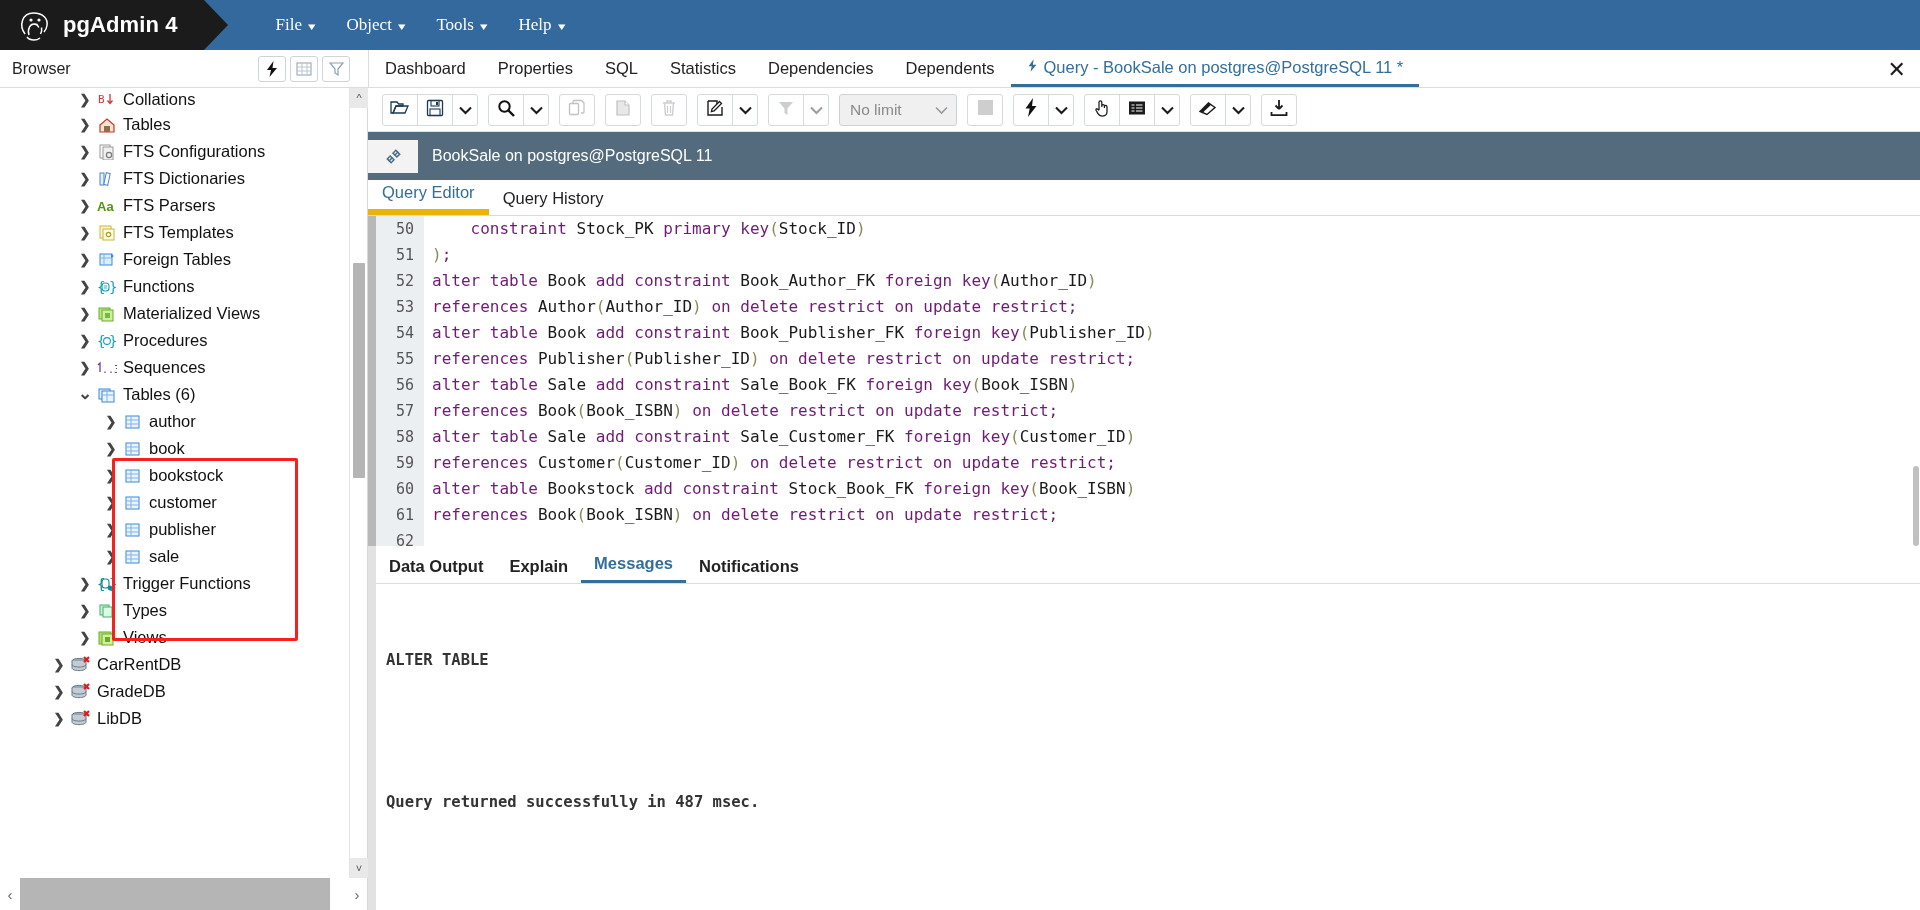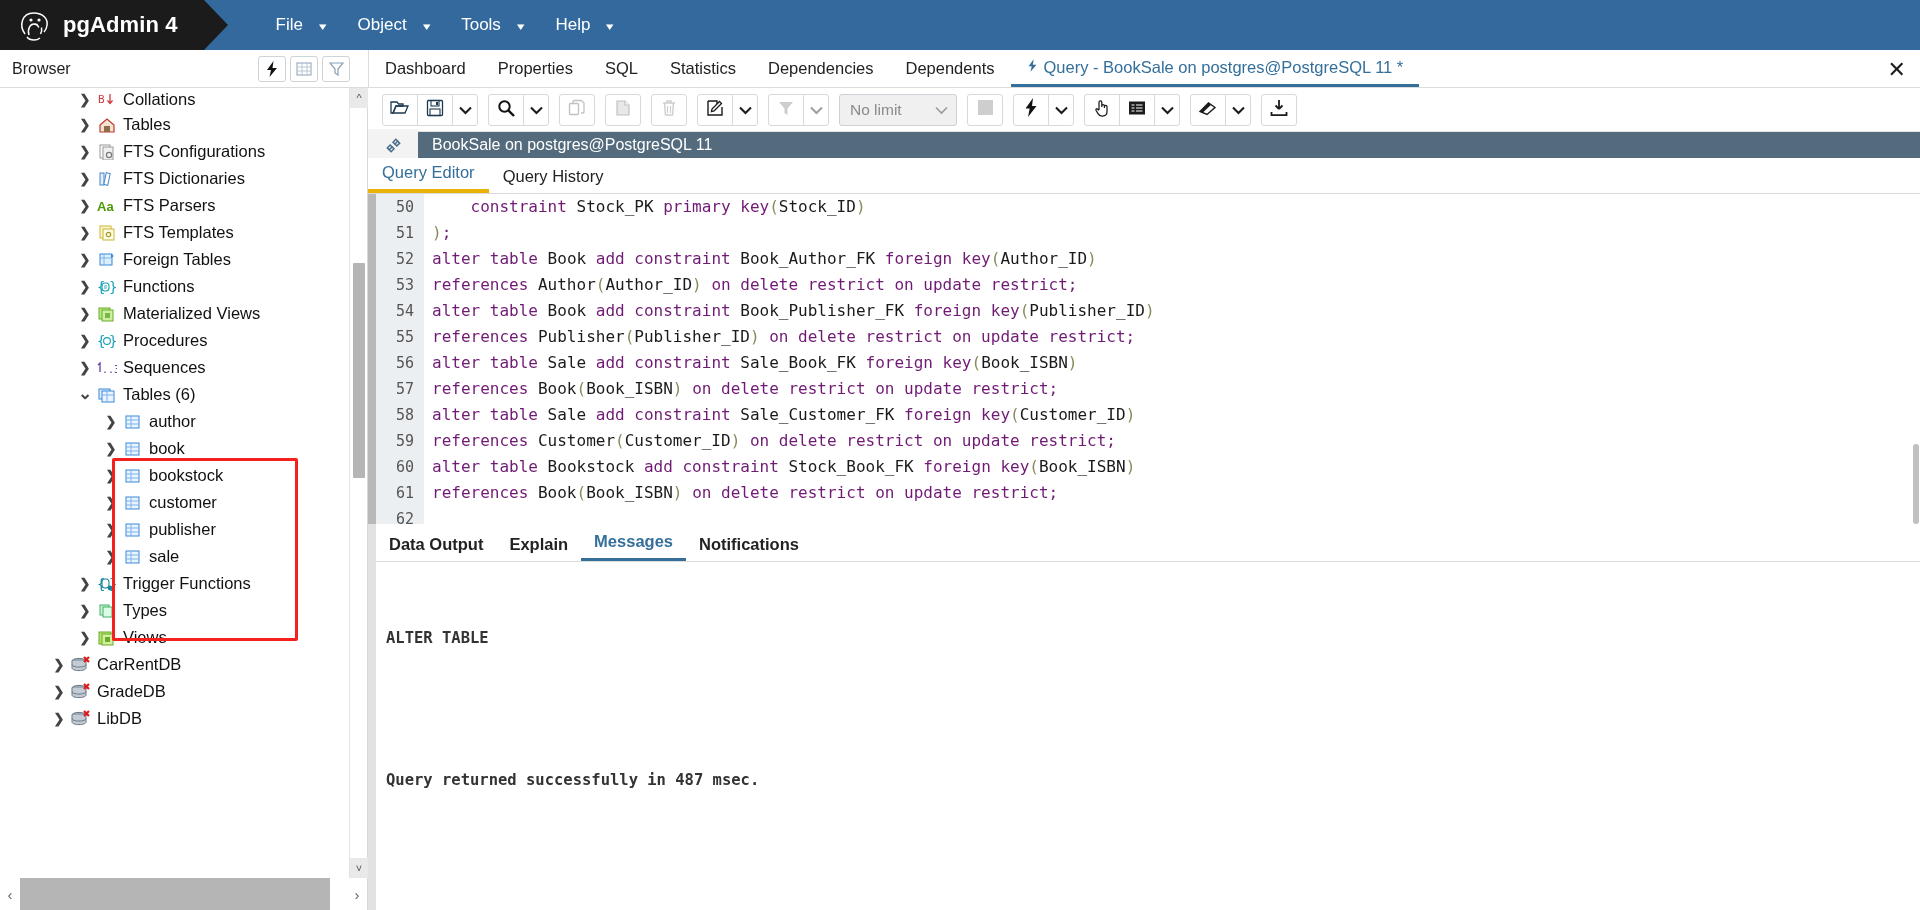--- a/index.html
+++ b/index.html
@@ -18,21 +18,21 @@
   .brand::after {
     content: ""; position: absolute; right: -24px; top: 0;
     border-top: 25px solid transparent; border-bottom: 25px solid transparent;
     border-left: 24px solid #1b1b1b;
   }
   .brand-logo { width: 36px; height: 34px; margin-right: 9px; }
   .brand-name { font-size: 22px; font-weight: bold; letter-spacing: .1px; }
   .menubar { display: flex; align-items: center; margin-left: 56px; }
   .menu-item {
     color: #fff; font-size: 17px; padding: 6px 16px; display: flex;
-    align-items: center; gap: 17px; cursor: default;
+    align-items: center; gap: 7px; cursor: default; font-family: Liberation Serif, serif;
   }
   .caret { display: inline-block; font-size: 11px; transform: scaleX(1.35) translateY(1px); }
 
   
   .secondrow { height: 38px; display: flex; border-bottom: 1px solid #dcdcdc; background: #fff; }
   .browser-label {
     width: 258px; display: flex; align-items: center; padding-left: 12px;
     font-size: 16px; color: #222;
   }
   .browser-tools { width: 110px; display: flex; align-items: center; gap: 4px; }
@@ -123,32 +123,32 @@
   .qb.only { border-radius: 3px; }
   .qb.dd { min-width: 26px; }
   .qb.disabled svg { opacity: .42; }
   .limitsel {
     height: 32px; width: 118px; border: 1px solid #ccd2d7; background: #f0f0f0;
     display: flex; align-items: center; justify-content: space-between;
     padding: 0 8px 0 10px; font-size: 15.5px; color: #8a8a8a; border-radius: 3px; cursor: pointer;
   }
 
   .connbar {
-    height: 26px; background: #536b7c; display: flex; align-items: center; color: #fff;
+    height: 48px; background: #536b7c; display: flex; align-items: center; color: #fff;
     font-size: 16px;
   }
   .connbar-icon {
     width: 50px; height: 33px; background: #f3f3f3; display: flex;
     align-items: center; justify-content: center;
   }
   .connbar-text { padding-left: 14px; }
 
   .qtabs { height: 36px; display: flex; align-items: flex-end; background: #fff; border-bottom: 1px solid #dadada; }
   .qtab { font-size: 16.5px; padding: 0 14px 7px 14px; color: #222; cursor: pointer; }
-  .qtab.active { color: #336f9a; border-bottom: 4px solid #eab308; }
+  .qtab.active { color: #336f9a; border-bottom: 6px solid #eab308; }
 
   
   .editor { height: 330px; display: flex; position: relative; overflow: hidden; background: #fff; }
   .gutter-pad { width: 8px; background: #b8b8b8; flex: 0 0 8px; }
   .gutter {
     width: 48px; flex: 0 0 48px; background: #eceff1; text-align: right;
     padding: 0 10px 0 0; font-family: "DejaVu Sans Mono", monospace;
     font-size: 15px; color: #555;
   }
   .gutter div { height: 26px; line-height: 26px; }

